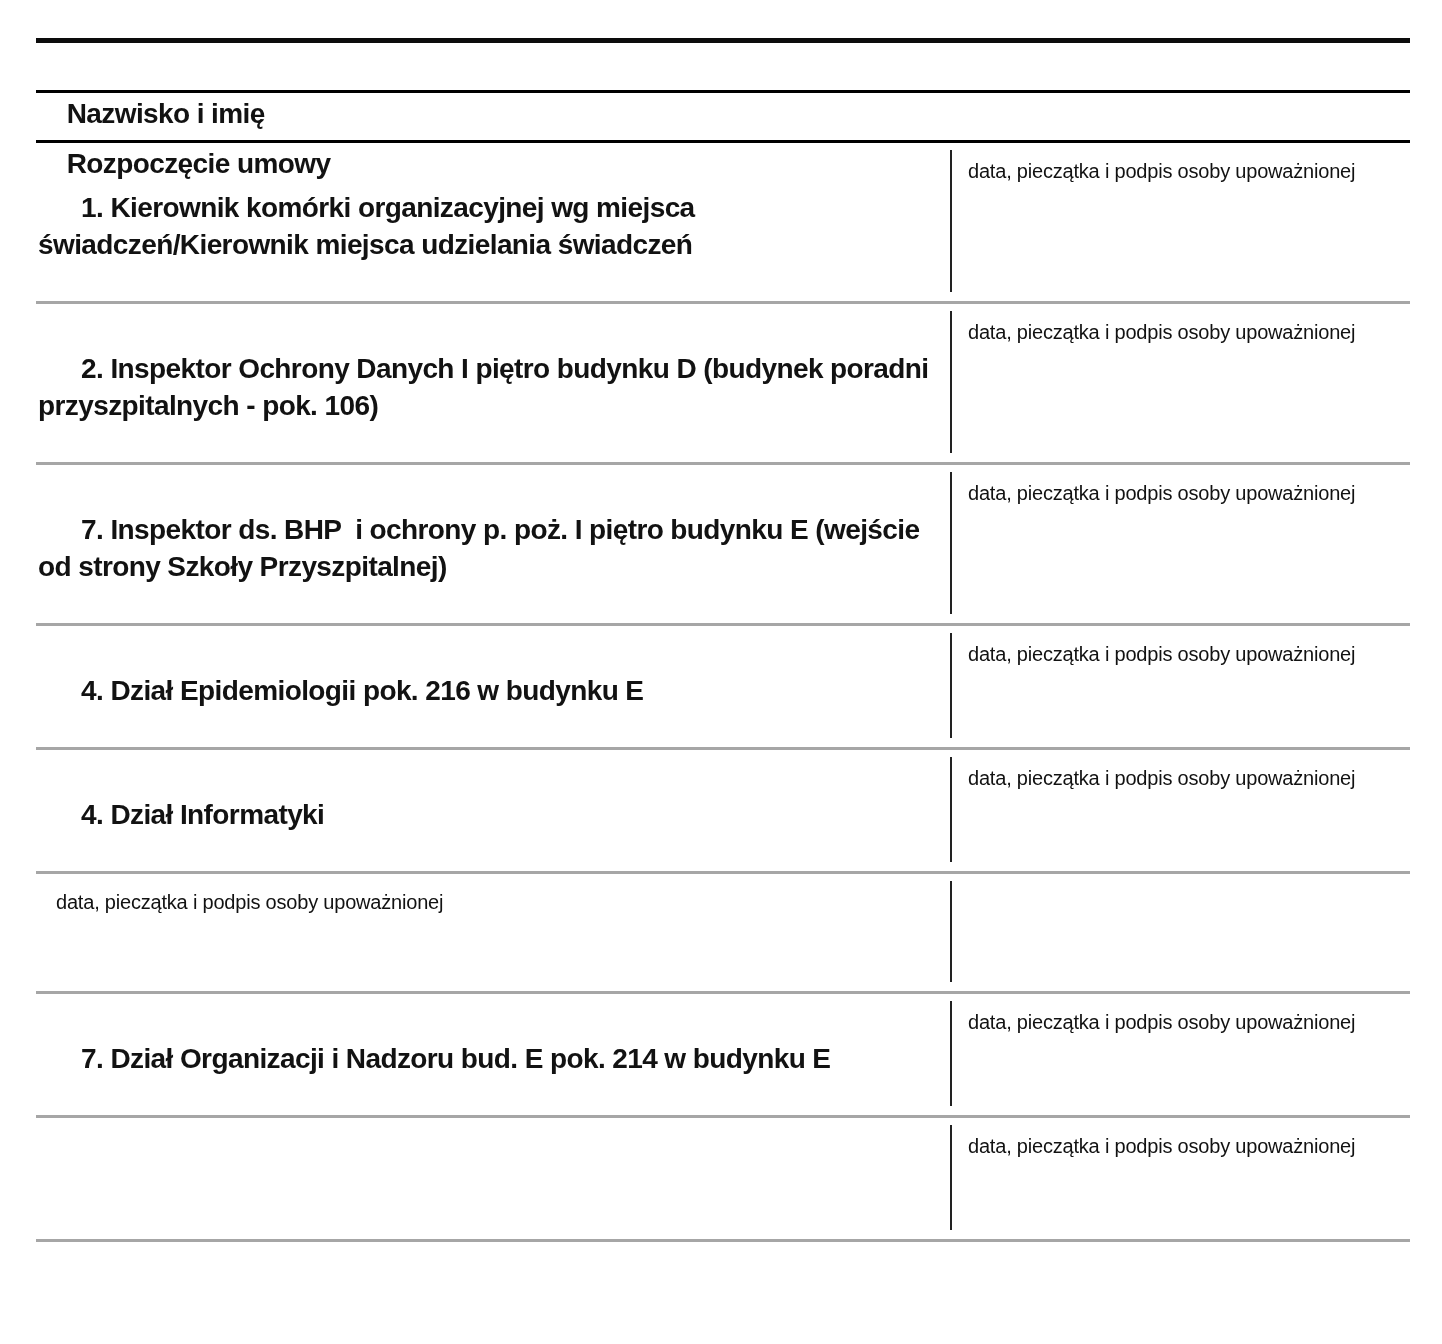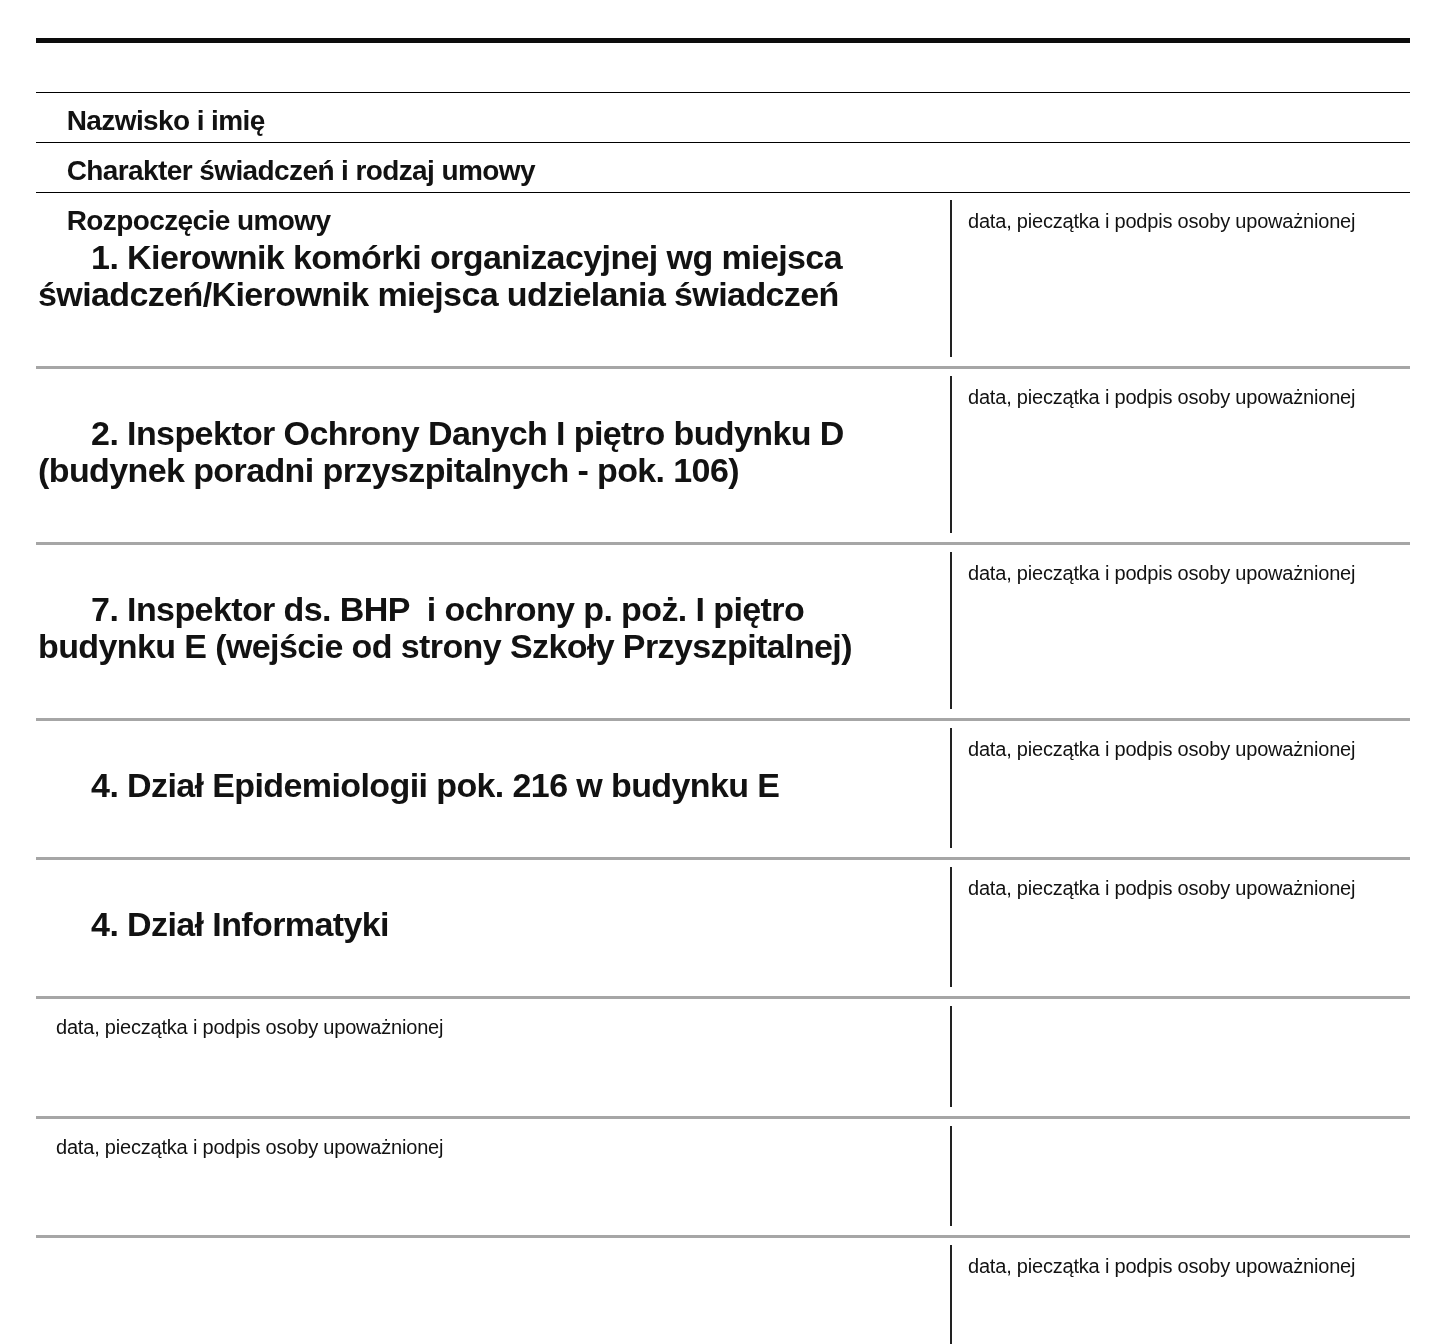--- a/index.html
+++ b/index.html
@@ -10,44 +10,44 @@
     color: #121212;
   }
   .sheet {
     margin: 38px 32px 0 36px;            
     width: 1374px;
     border-top: 5px solid #0c0c0c;       
   }
   
   .hrow {
     height: 50px;
-    border-bottom: 1px solid #000000;
-    padding: 22px 8px 0 2px;
+    border-bottom: 3px solid #000000;
+    padding: 15px 8px 0 2px;
     font-size: 28px; font-weight: 700; line-height: 37px;
     letter-spacing: -0.6px;
     white-space: pre-wrap;
   }
   
   .drow {
     position: relative;
     display: flex;
     border-bottom: 3px solid #a6a6a6;
   }
   .drow.r1 { min-height: 119px; }
   .drow.r2 { min-height: 118px; }
   .drow.r3 { min-height: 117px; }
   .drow.r4 { min-height: 120px; }
   .drow.r5 { min-height: 117px; }
   .drow.r6 { min-height: 120px; }
   .drow.r7 { min-height: 119px; }
   .drow.r8 { min-height: 91px;  }
   .cell-left {
     width: 912px;
-    padding: 9px 10px 16px 2px;
-    font-size: 34px; font-weight: 700; line-height: 37px;
+    padding: 9px 10px 1px 2px;
+    font-size: 28px; font-weight: 700; line-height: 37px;
     letter-spacing: -0.6px;
     white-space: pre-wrap;
   }
   .vline {
     position: absolute; left: 914px; top: 7px; bottom: 9px;
     width: 2px; background: #222222;
   }
   .cell-right {
     flex: 1;
     padding: 15px 6px 12px 20px;
@@ -60,23 +60,20 @@
     letter-spacing: -0.3px; margin-top: 1px;
   }
 </style>
 </head>
 <body>
 
 <div class="sheet">
 
   <div class="hrow">
     <span>Nazwisko i imię</span>
-  </div>
-  <div class="hrow">
-    <span>Charakter świadczeń i rodzaj umowy</span>
   </div>
   <div class="hrow">
     <span>Rozpoczęcie umowy</span>
   </div>
 
   <div class="drow r1">
     <div class="cell-left">
       <span>1. Kierownik komórki organizacyjnej wg miejsca świadczeń/Kierownik miejsca udzielania świadczeń</span>
     </div>
     <div class="vline"></div>
@@ -132,20 +129,23 @@
 
   <div class="drow r6">
     <div class="vline"></div>
     <div class="cell-right">
       <div class="sig-caption">data, pieczątka i podpis osoby upoważnionej</div>
       <div class="sig-name"></div>
     </div>
   </div>
 
   <div class="drow r7">
+    <div class="cell-left">
+      <span>7. Dział Organizacji i Nadzoru bud. E pok. 214 w budynku E</span>
+    </div>
     <div class="vline"></div>
     <div class="cell-right">
       <div class="sig-caption">data, pieczątka i podpis osoby upoważnionej</div>
       <div class="sig-name"></div>
     </div>
   </div>
 
   <div class="drow r8">
     <div class="cell-left">
       

